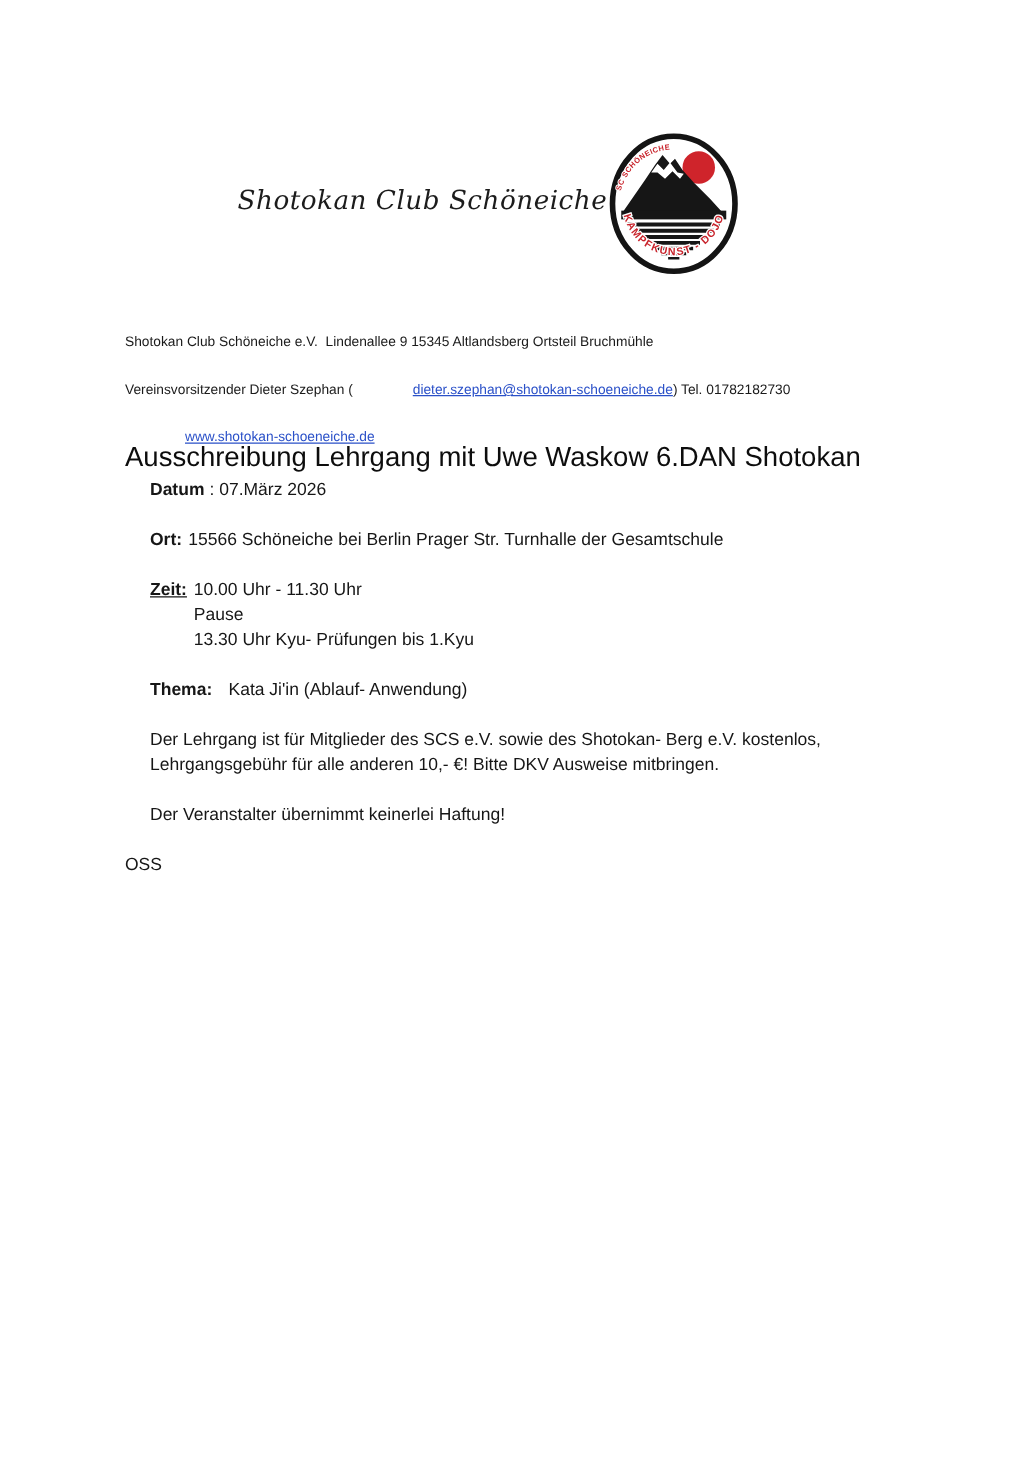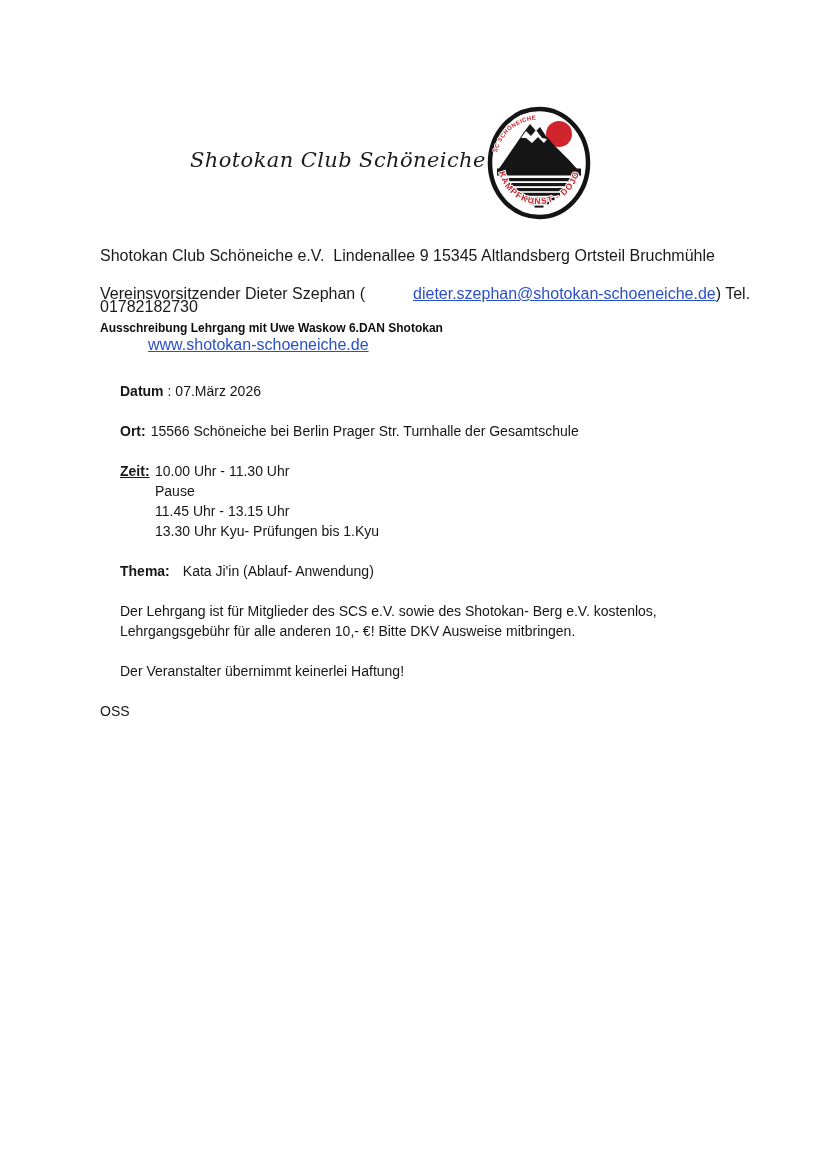--- a/index.html
+++ b/index.html
@@ -34,41 +34,41 @@
     left: 487px;
     top: 106px;
     width: 104px;
     height: 114px;
   }
 
   
   .contact {
     position: absolute;
     left: 100px;
-    top: 224px;
-    font-size: 16px;
+    top: 242px;
+    font-size: 11px;
     line-height: 12.8px;
     color: #1a1a1a;
     white-space: pre-wrap;
   }
   .contact a {
     color: #2a50c8;
     text-decoration: underline;
     cursor: pointer;
     margin-left: 48px;
   }
 
   
   .doc-title {
     position: absolute;
     left: 100px;
-    top: 316px;
-    font-size: 12px;
+    top: 354px;
+    font-size: 22px;
     line-height: 24px;
-    font-weight: bold;
+    font-weight: normal;
     color: #0d0d0d;
     white-space: nowrap;
   }
 
   
   .doc-body {
     position: absolute;
     left: 100px;
     top: 381px;
     width: 648px;
@@ -144,21 +144,20 @@
 
     <div class="row">
       <span class="lbl">Ort:</span><span class="val-ort">15566 Schöneiche bei Berlin Prager Str. Turnhalle der Gesamtschule</span>
     </div>
 
     <div class="row zeit-row">
       <span class="zeit-label">Zeit:</span>
       <span class="zeit-lines">
         <div>10.00 Uhr - 11.30 Uhr</div>
         <div>Pause</div>
-        <div>11.45 Uhr - 13.15 Uhr</div>
         <div>13.30 Uhr Kyu- Prüfungen bis 1.Kyu</div>
       </span>
     </div>
 
     <div class="row">
       <span class="lbl">Thema:</span><span class="val-thema">Kata Ji'in (Ablauf- Anwendung)</span>
     </div>
 
     <div class="row para">Der Lehrgang ist für Mitglieder des SCS e.V. sowie des Shotokan- Berg e.V. kostenlos, Lehrgangsgebühr für alle anderen 10,- €! Bitte DKV Ausweise mitbringen.</div>
 

